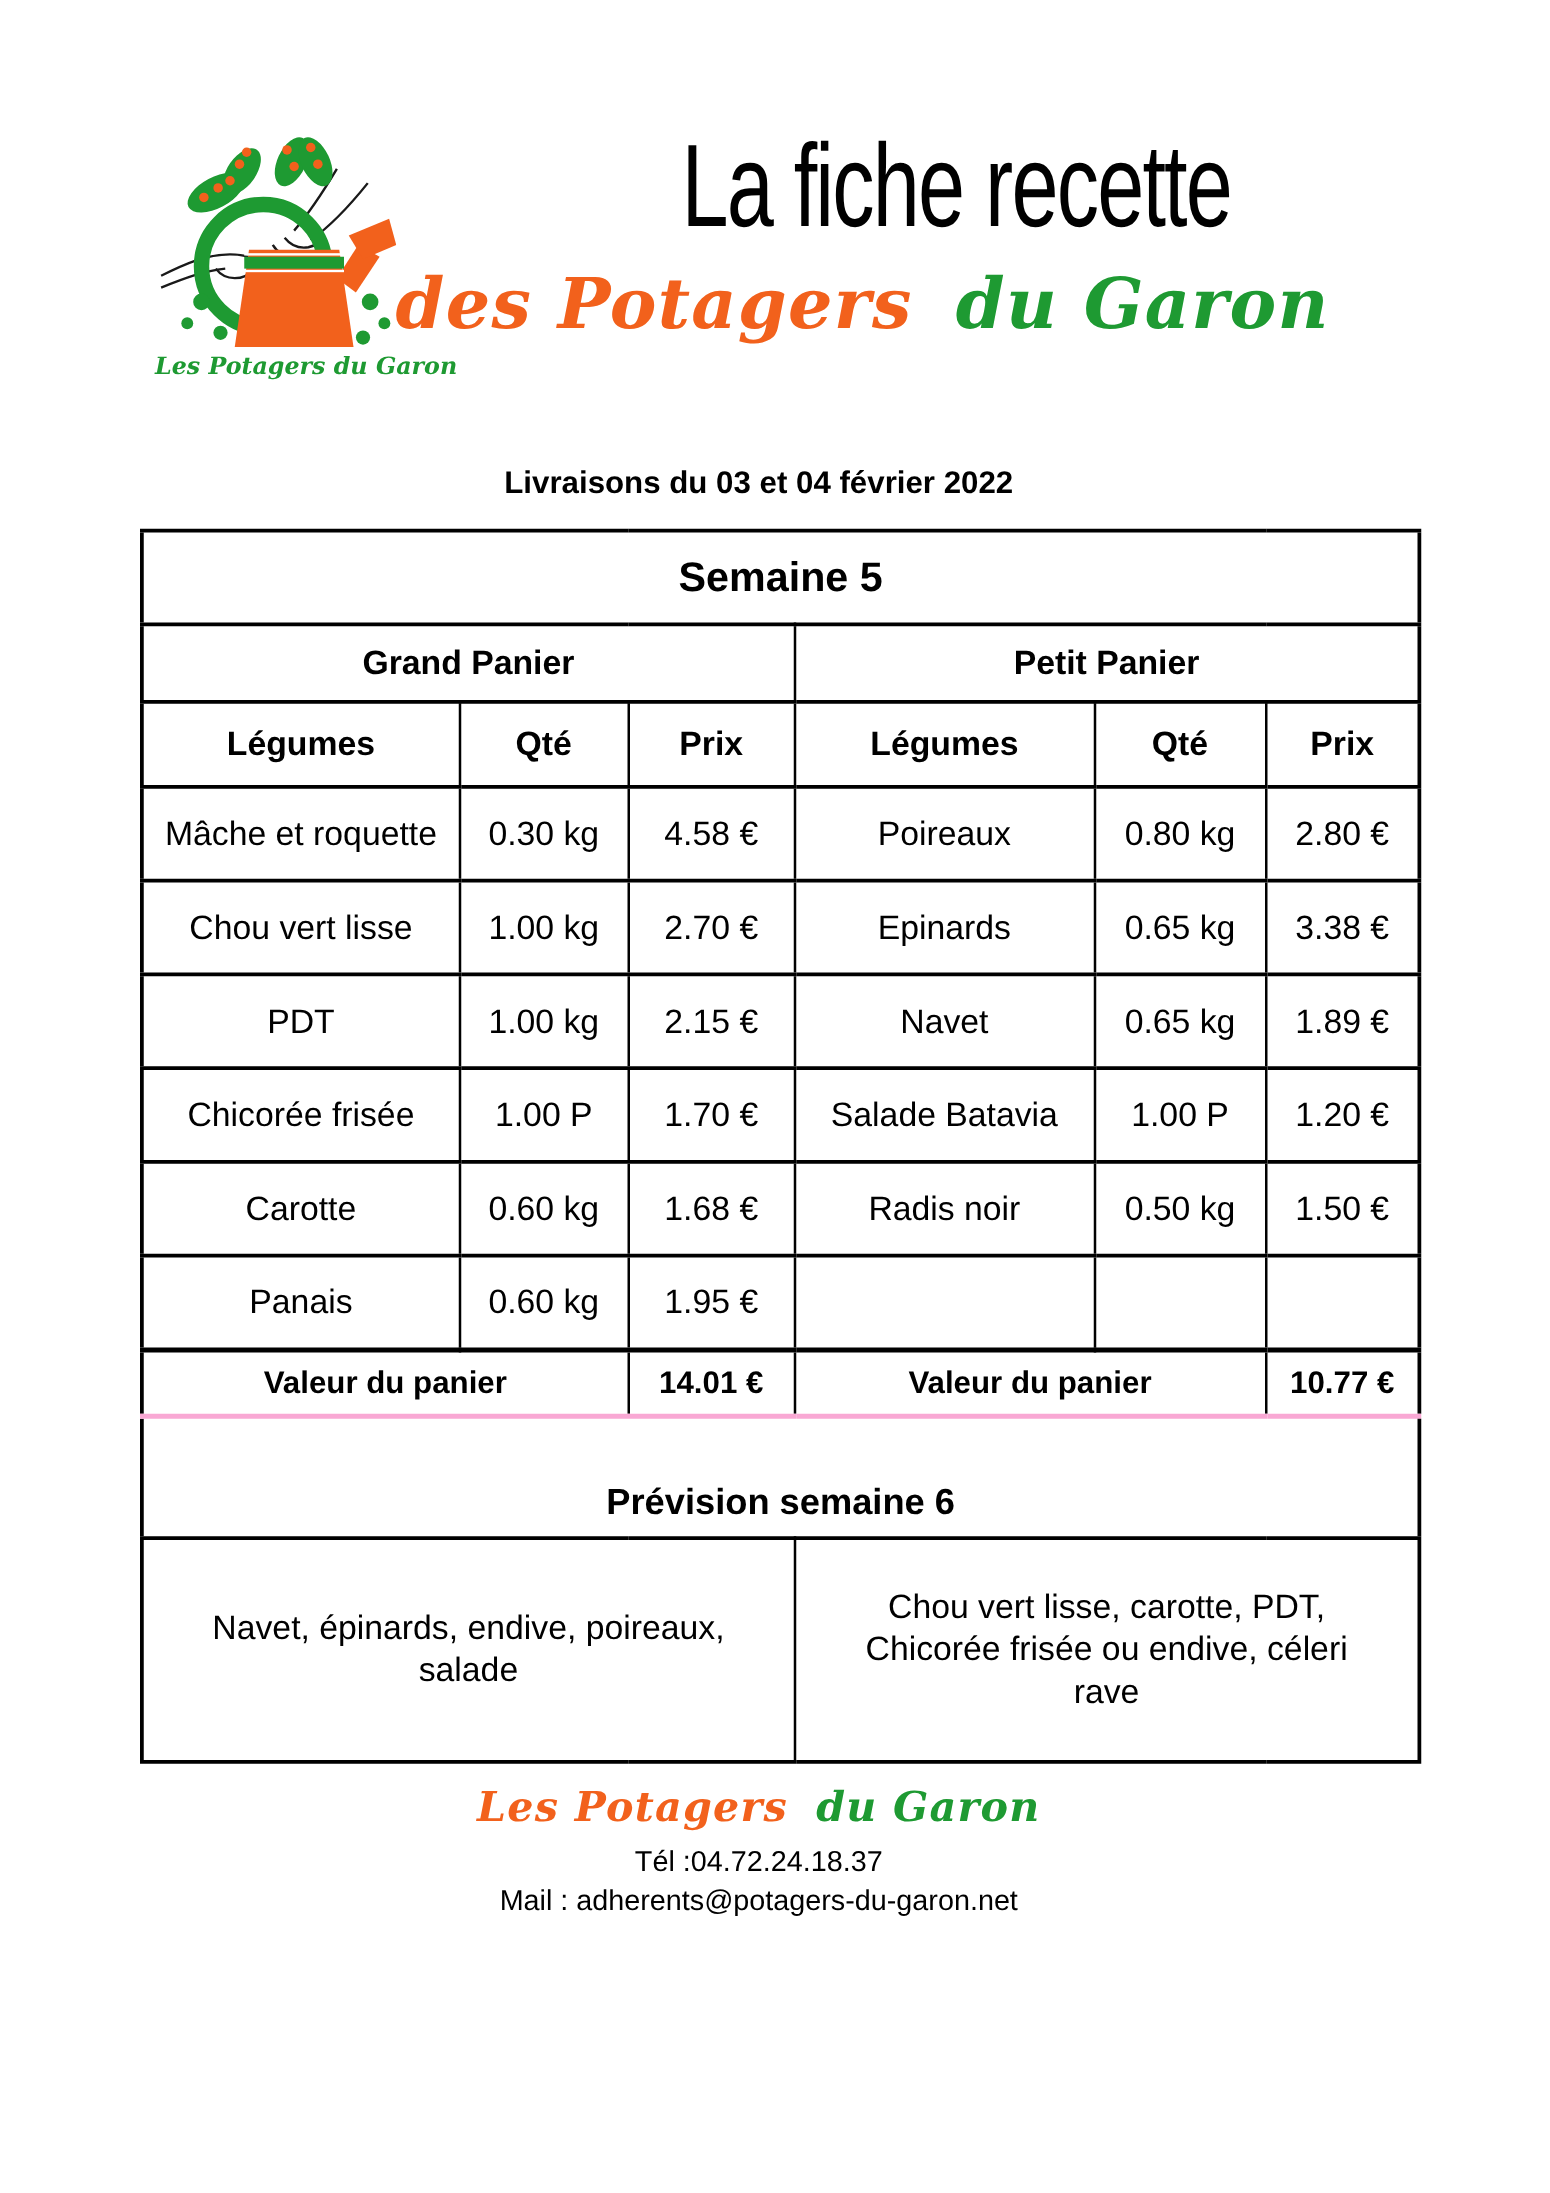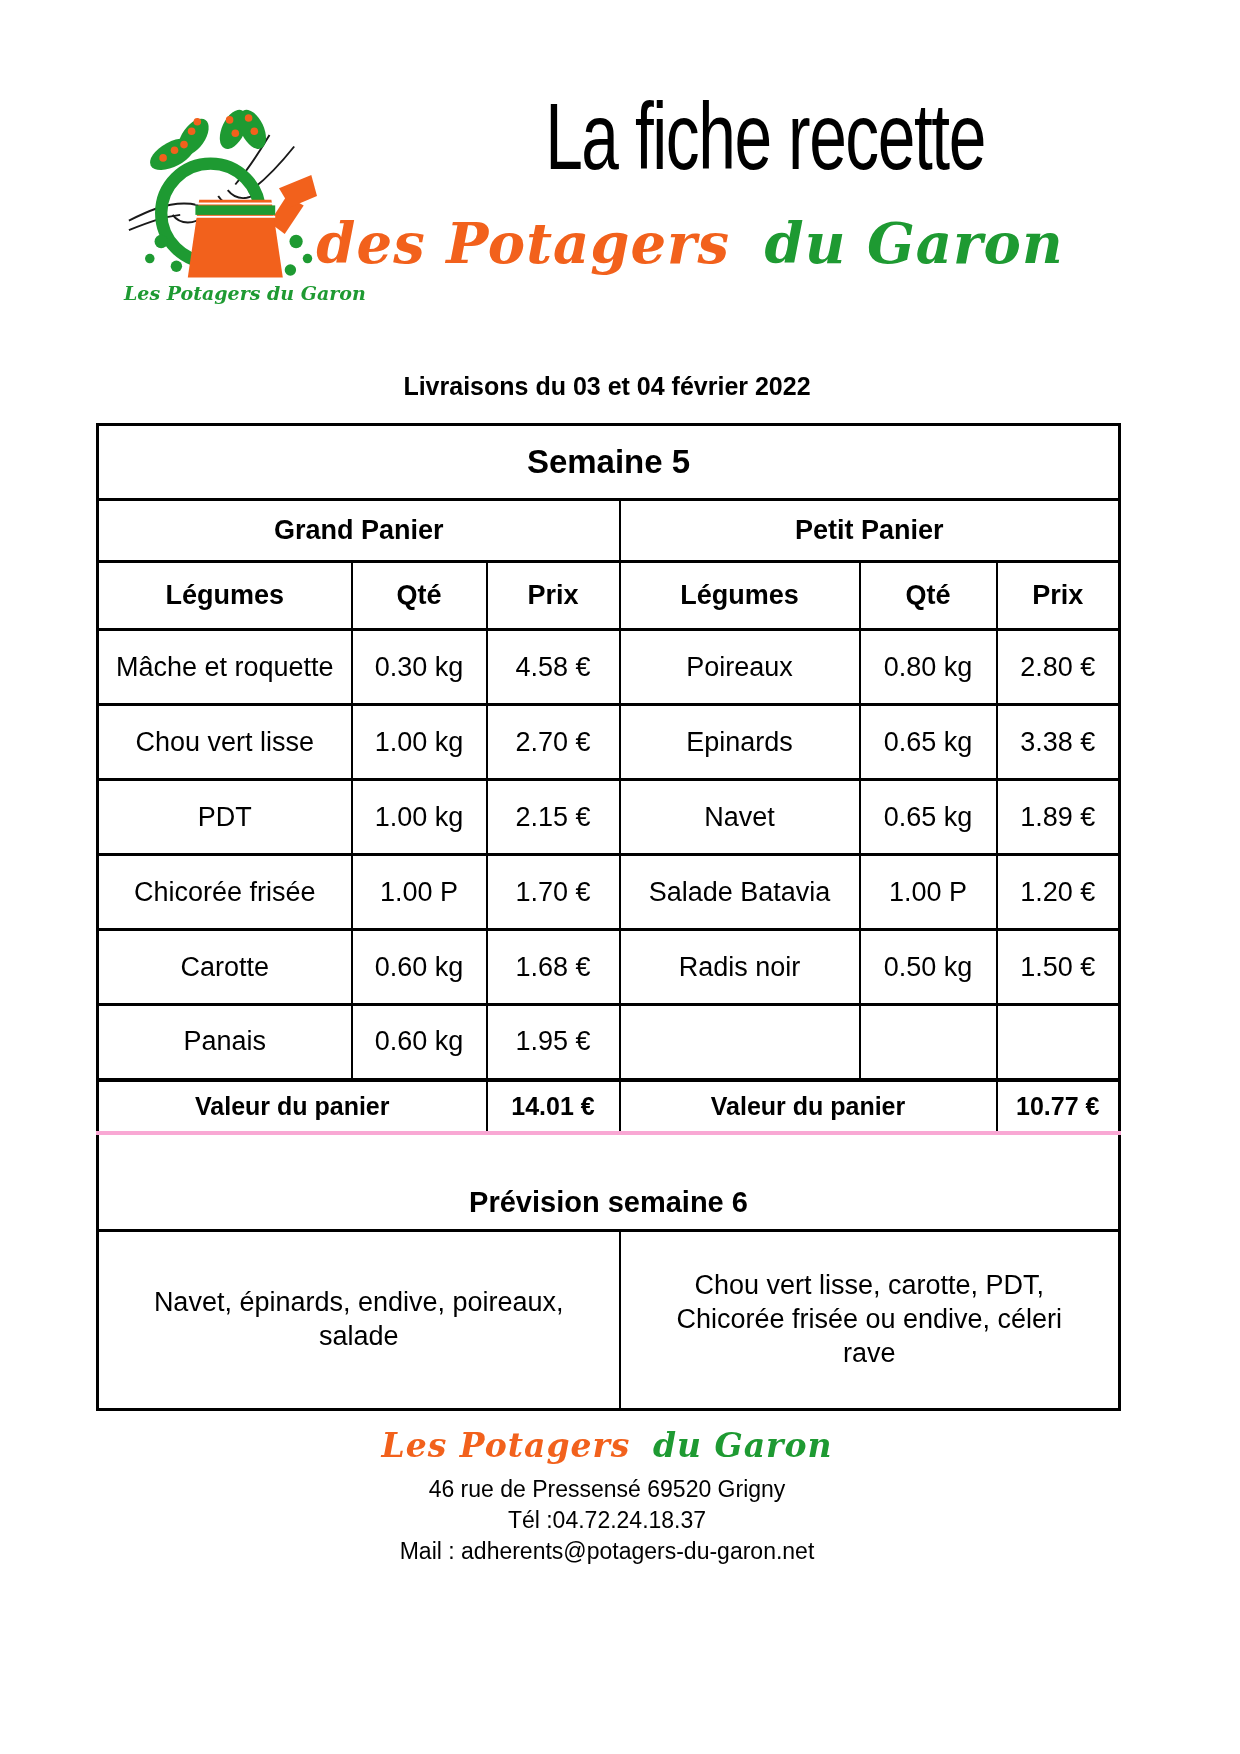--- a/index.html
+++ b/index.html
@@ -19,41 +19,41 @@
   
   .logo{position:absolute;left:124px;top:108px;width:195px;text-align:center;}
   .logo svg{display:block;margin:0 auto;}
   .logo-caption{
     margin-top:2px;
     font-family:"DejaVu Serif", serif;
     font-style:italic;font-weight:bold;
     font-size:19px;color:var(--green);
     white-space:nowrap;
   }
-  .title1{position:absolute;left:765px;top:90px;transform:translateX(-50%);white-space:nowrap;}
+  .title1{position:absolute;left:765px;top:102px;transform:translateX(-50%);white-space:nowrap;}
   .title1 .t1-inner{
     display:inline-block;
     transform:scaleX(0.72);transform-origin:center;
     font-size:94px;line-height:1;font-weight:400;
     letter-spacing:-2px;color:#000;
   }
   .title2{position:absolute;left:690px;top:210px;transform:translateX(-50%);white-space:nowrap;
     font-family:"DejaVu Serif", serif;font-style:italic;font-weight:bold;
     font-size:56px;line-height:1.2;letter-spacing:1px;}
   .title2 .orange{color:var(--orange);}
   .title2 .green{color:var(--green);margin-left:14px;}
 
   .delivery{
     position:absolute;left:96px;top:372px;width:1022px;
     text-align:center;font-size:25px;font-weight:bold;
   }
 
   
   table.main{
-    position:absolute;left:96px;top:423px;width:1022px;
+    position:absolute;left:112px;top:423px;width:1022px;
     border-collapse:collapse;table-layout:fixed;
     border:3px solid #000;
   }
   table.main td{
     border-top:3px solid #000;border-bottom:3px solid #000;
     border-left:2px solid #000;border-right:2px solid #000;
     text-align:center;vertical-align:middle;
     font-size:27px;padding:0 14px;
     overflow:hidden;
   }
@@ -247,18 +247,17 @@
       <td colspan="3" class="split">Chou vert lisse, carotte, PDT, Chicorée frisée ou endive, céleri rave</td>
     </tr>
     </tbody>
   </table>
 
   <div class="footer">
     <div class="footer-brand">
       <span class="orange">Les Potagers</span>
       <span class="green">du Garon</span>
     </div>
-    <div class="footer-line">46 rue de Pressensé 69520 Grigny</div>
     <div class="footer-line">Tél :04.72.24.18.37</div>
     <div class="footer-line">Mail : adherents@potagers-du-garon.net</div>
   </div>
 
 </div>
 
 </body></html>

